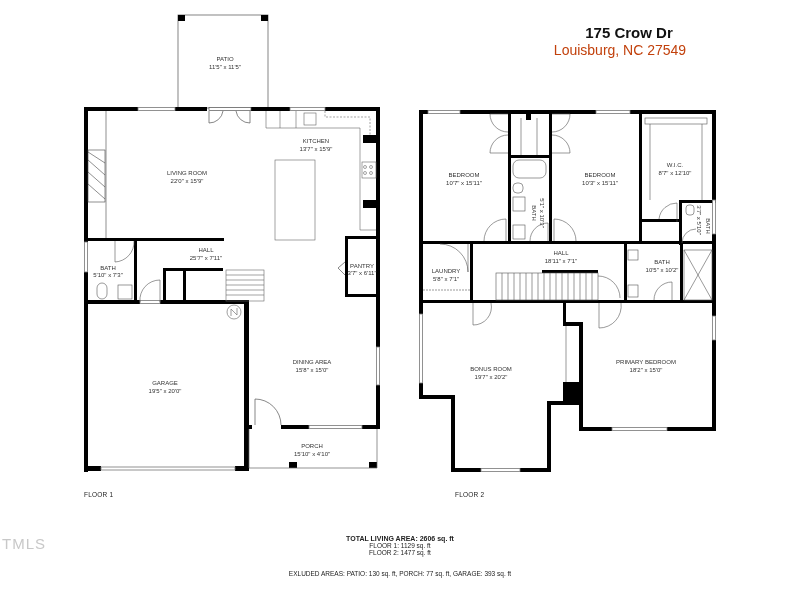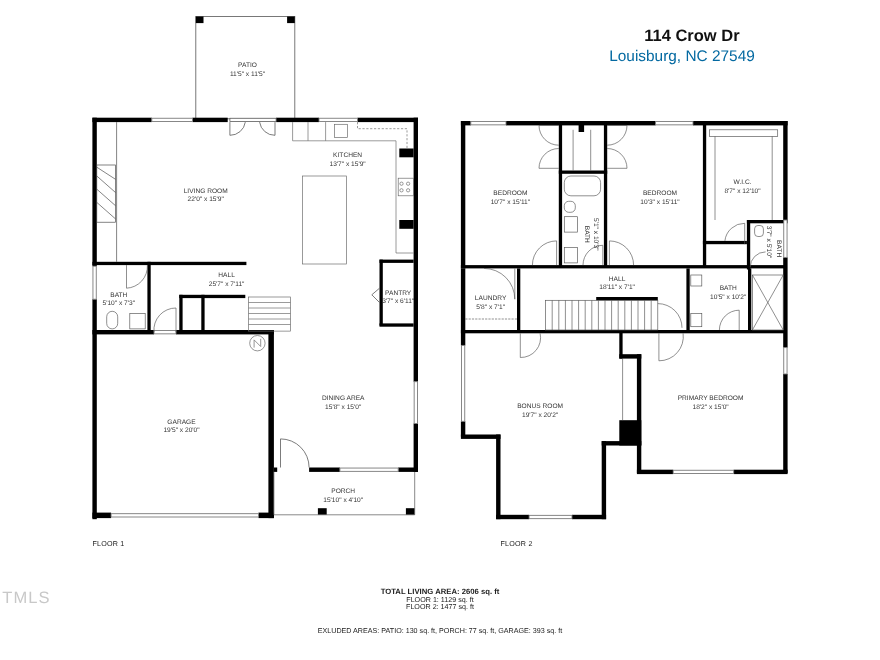--- a/index.html
+++ b/index.html
@@ -1,31 +1,31 @@
 <!DOCTYPE html>
 <html><head>
 <meta charset="utf-8">
 <style>
   html, body { margin: 0; padding: 0; background: #ffffff; }
   body { width: 800px; height: 600px; position: relative; overflow: hidden; font-family: "Liberation Sans", sans-serif; color: #111; }
   .header { position: absolute; right: 80px; top: 24px; text-align: center; width: 200px; }
   .addr1 { font-weight: bold; font-size: 15px; line-height: 18px; margin-left: 18px; }
-  .addr2 { font-size: 14px; line-height: 17px; color: #0369a1; }
+  .addr2 { font-size: 14px; line-height: 17px; color: #c2410c; }
   svg.plan { position: absolute; left: 0; top: 0; }
   .lbl { font-family: "Liberation Sans", sans-serif; font-size: 6px; fill: #333; text-anchor: middle; }
   .floor-lbl { position: absolute; font-size: 6.5px; color: #222; letter-spacing: 0.2px; }
   .summary { position: absolute; left: 0; width: 800px; text-align: center; font-size: 6.5px; color: #222; }
   .summary .total { font-weight: bold; font-size: 7px; }
   .mls { position: absolute; left: 2px; top: 535px; font-size: 15px; color: #c8c8c8; letter-spacing: 1px; font-weight: 300; }
 </style>
 </head>
 <body>
 
 <div class="header">
-  <div class="addr1">114 Crow Dr</div>
+  <div class="addr1">175 Crow Dr</div>
   <div class="addr2">Louisburg, NC 27549</div>
 </div>
 
 <svg class="plan" width="800" height="600" viewBox="0 0 800 600">
 
   <g>
 
     <g stroke="#666" stroke-width="0.8" fill="none">
       <rect x="178" y="15" width="90" height="93"></rect>
     </g>

